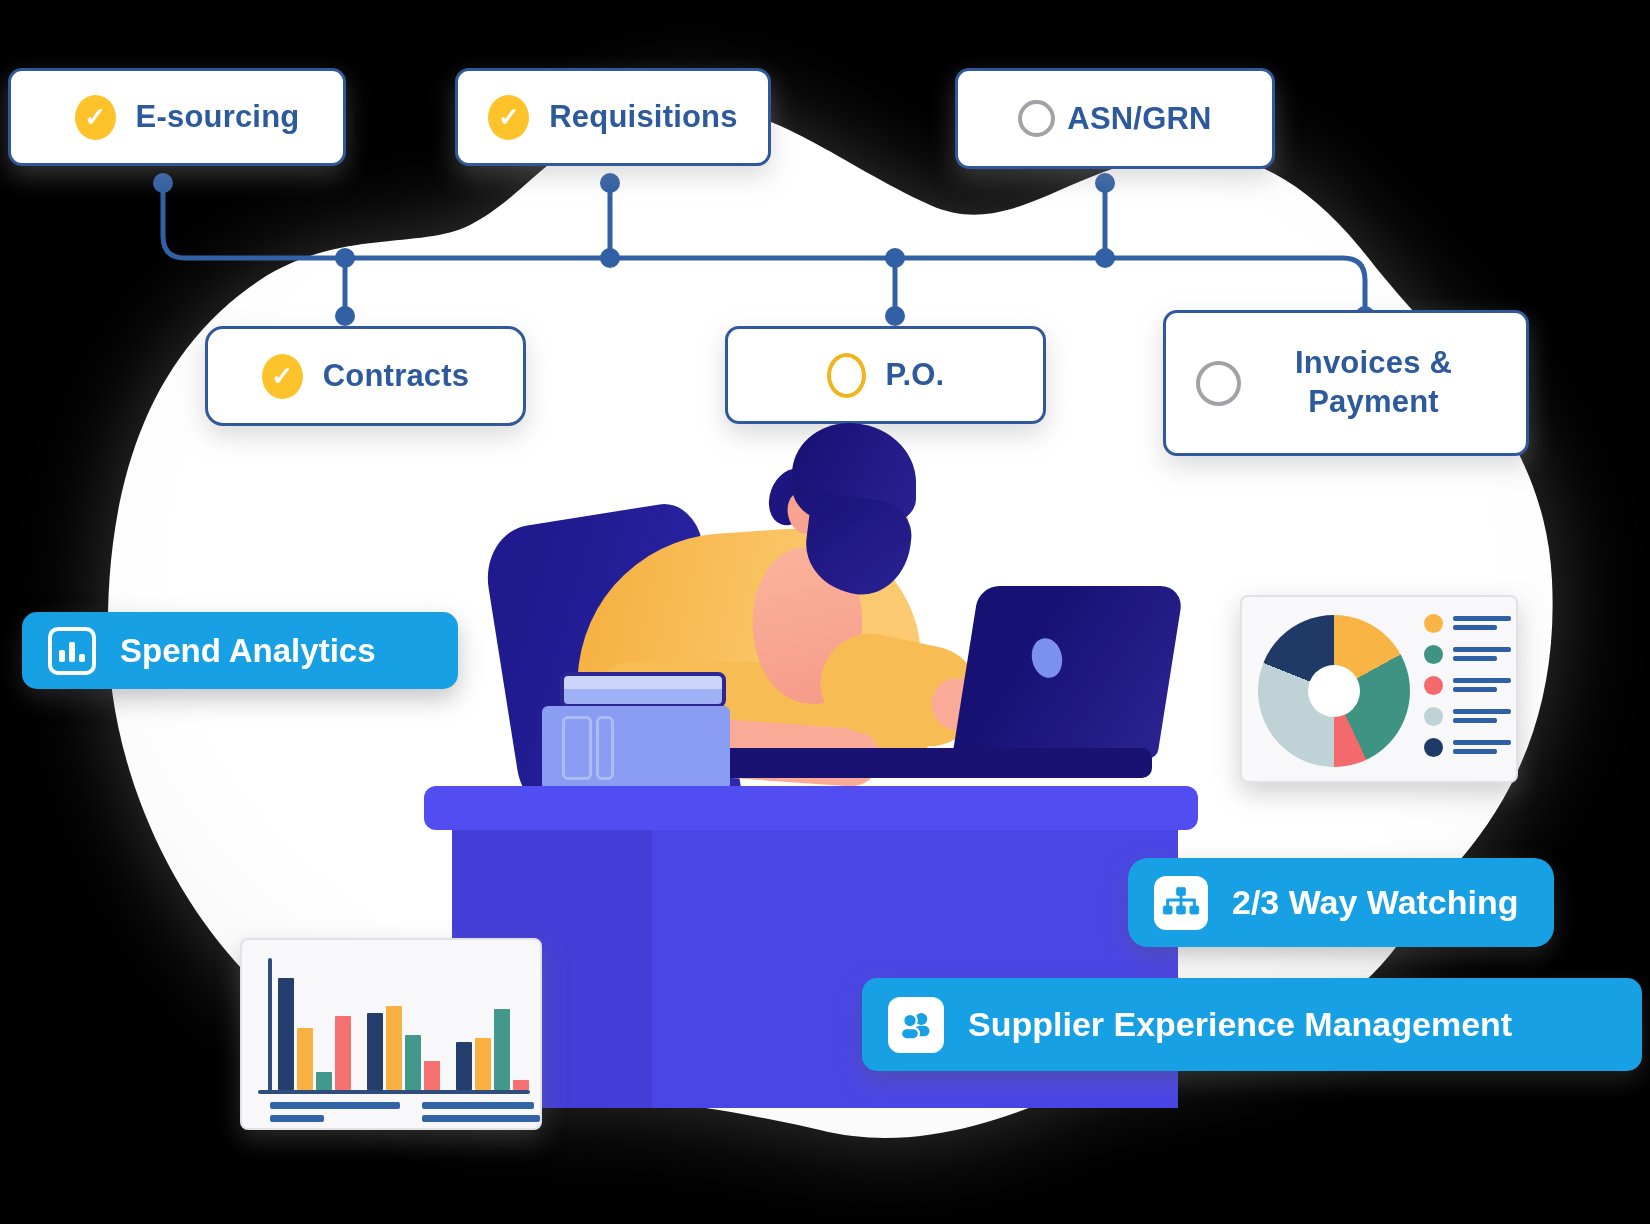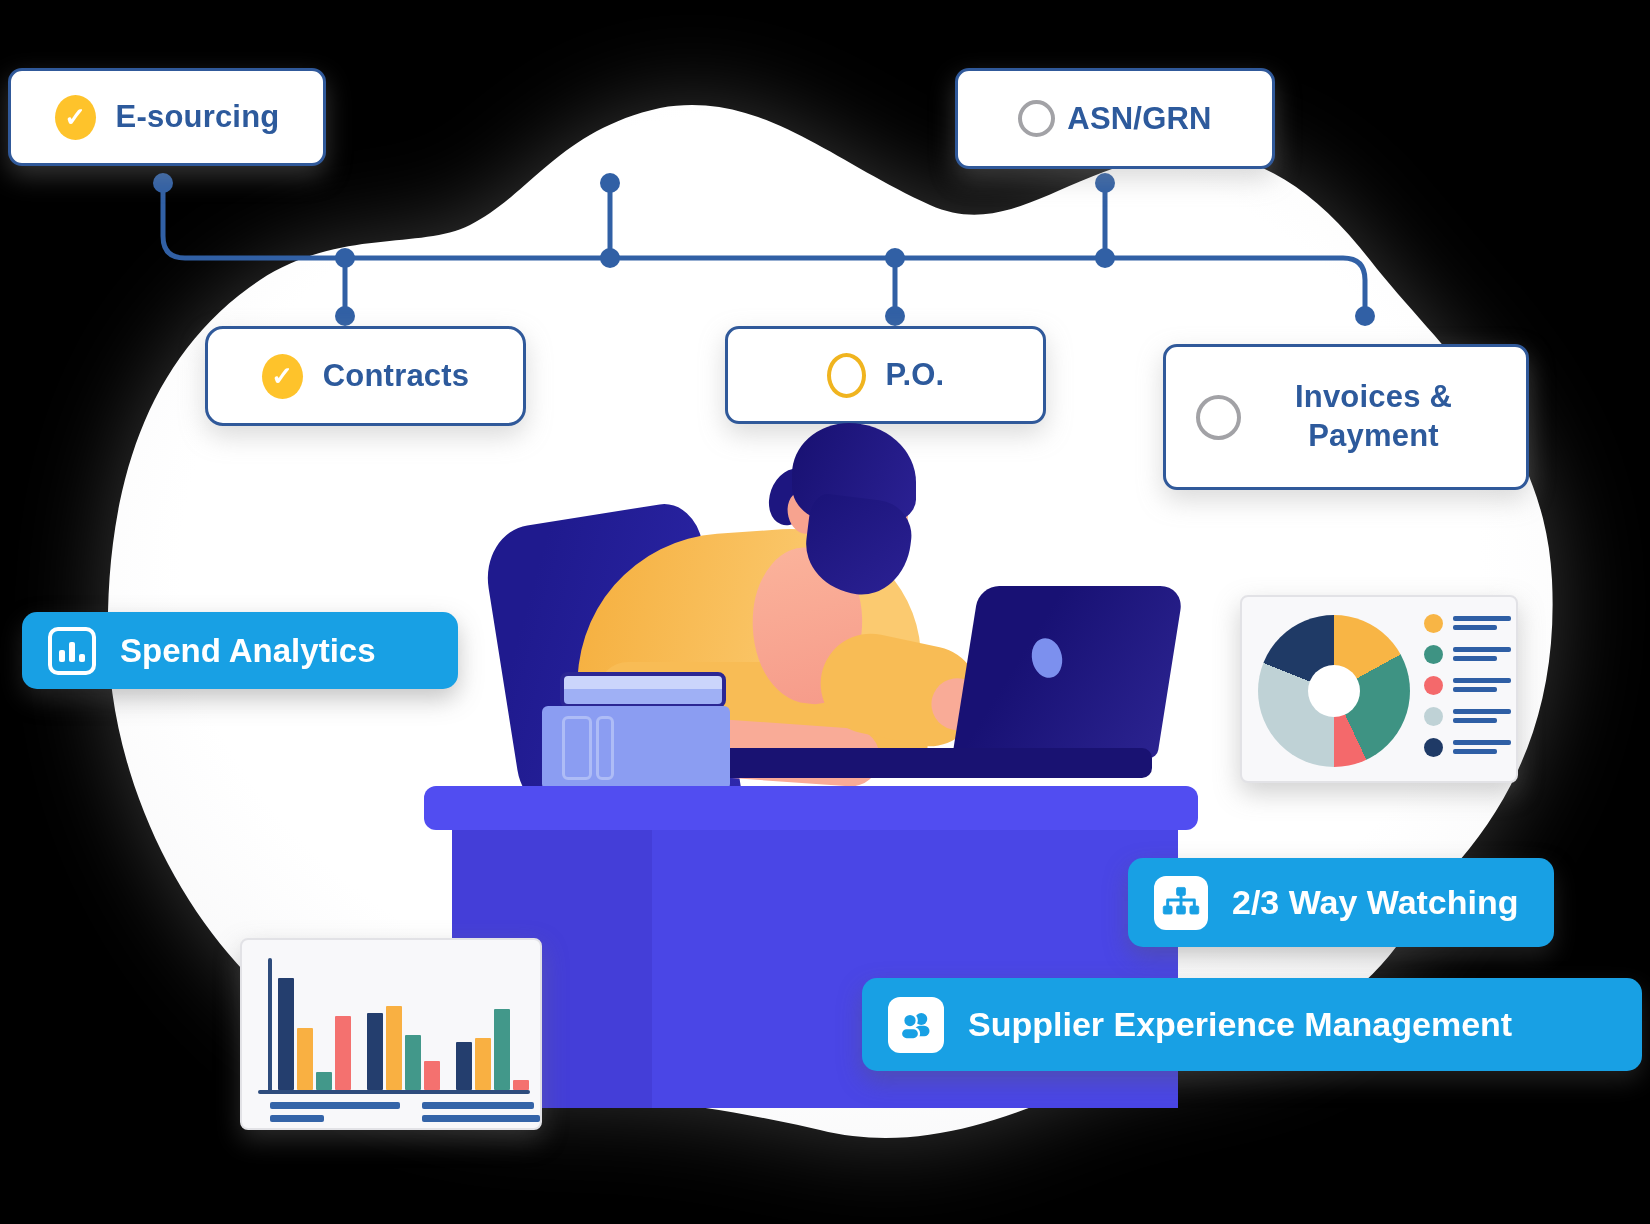--- a/index.html
+++ b/index.html
@@ -166,37 +166,41 @@
     <div class="book-stack">
         <i class="b1"></i>
         <i class="b2"></i>
       </div>
     <div class="desk-top"></div>
     <div class="desk-body">
         <div class="desk-shade"></div>
       </div>
   </div>
 
-  <div class="flow-box" style="left:8px;top:68px;width:312px;height:92px;">
+  <div class="flow-box" style="left:8px;top:68px;width:312px;height:92px;padding-left:20px;">
     <span class="status checked"></span>
     <span class="flow-label">E-sourcing</span>
+  </div>
+  <div class="flow-box" style="left:455px;top:68px;width:310px;height:92px;">
+    <span class="status checked"></span>
+    <span class="flow-label">Requisitions</span>
   </div>
   <div class="flow-box" style="left:955px;top:68px;width:314px;height:95px;gap:12px;">
     <span class="status open-gray"></span>
     <span class="flow-label">ASN/GRN</span>
   </div>
   <div class="flow-box" style="left:205px;top:326px;width:315px;height:94px;border-radius:18px;">
     <span class="status checked"></span>
     <span class="flow-label">Contracts</span>
   </div>
   <div class="flow-box" style="left:725px;top:326px;width:315px;height:92px;">
     <span class="status open-yellow"></span>
     <span class="flow-label">P.O.</span>
   </div>
-  <div class="flow-box tall" style="left:1163px;top:344px;width:360px;height:140px;gap:10px;">
+  <div class="flow-box tall" style="left:1163px;top:310px;width:360px;height:140px;gap:10px;">
     <span class="status open-gray"></span>
     <span class="flow-label">Invoices &amp; Payment</span>
   </div>
 
   <div class="card" style="left:1240px;top:595px;width:278px;height:188px;">
     <div class="donut" style="background: conic-gradient(rgb(248, 181, 69) 0deg, rgb(248, 181, 69) 61.2deg, rgb(62, 147, 131) 61.2deg, rgb(62, 147, 131) 154.8deg, rgb(244, 105, 107) 154.8deg, rgb(244, 105, 107) 180deg, rgb(191, 210, 214) 180deg, rgb(191, 210, 214) 291.6deg, rgb(31, 58, 102) 291.6deg, rgb(31, 58, 102) 360deg);">
       <div class="donut-hole"></div>
     </div>
     <div class="donut-legend">
         <div class="lg-row">
@@ -274,21 +278,21 @@
 
   <div class="banner" style="left:22px;top:612px;width:436px;height:77px;">
     <span class="icon-outline" style="width:48px;height:48px;">
       <i style="height:12px;"></i>
         <i style="height:20px;"></i>
         <i style="height:8px;"></i>
     </span>
     <span class="banner-label" style="font-size:33px;">Spend Analytics</span>
   </div>
 
-  <div class="banner" style="left:1128px;top:858px;width:426px;height:89px;">
+  <div class="banner" style="left:1128px;top:858px;width:426px;height:89px;border-radius:20px;">
     <span class="icon-tile" style="width:54px;height:54px;">
       <svg width="40" height="40" viewBox="0 0 54 54">
         <g fill="#18A0E4" stroke="#18A0E4">
           <rect x="21" y="6" width="12" height="11" rx="2"></rect>
           <path d="M27 17 v6 M9 23 h36 M9 23 v8 M27 23 v8 M45 23 v8" fill="none" stroke-width="4" stroke-linecap="round"></path>
           <rect x="3" y="31" width="12" height="11" rx="2"></rect>
           <rect x="21" y="31" width="12" height="11" rx="2"></rect>
           <rect x="39" y="31" width="12" height="11" rx="2"></rect>
         </g>
       </svg>

